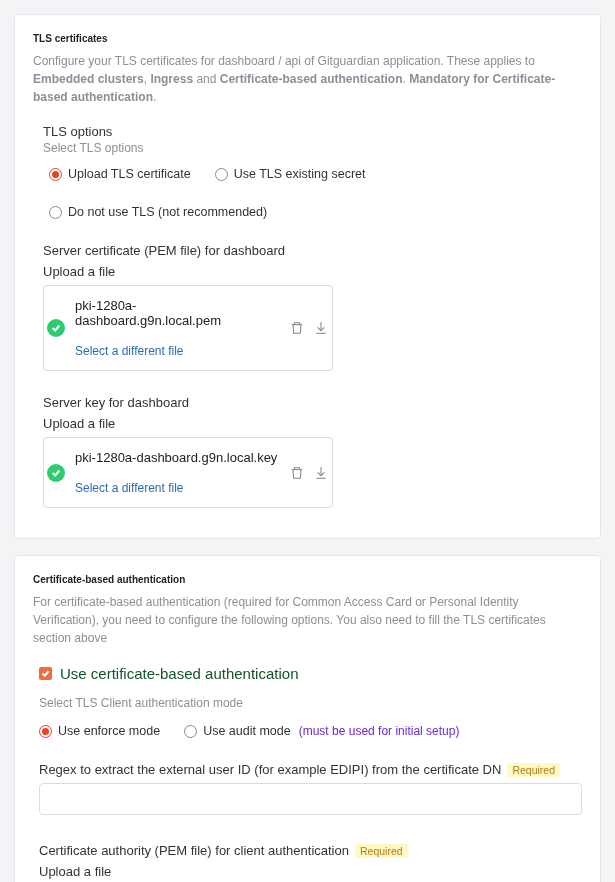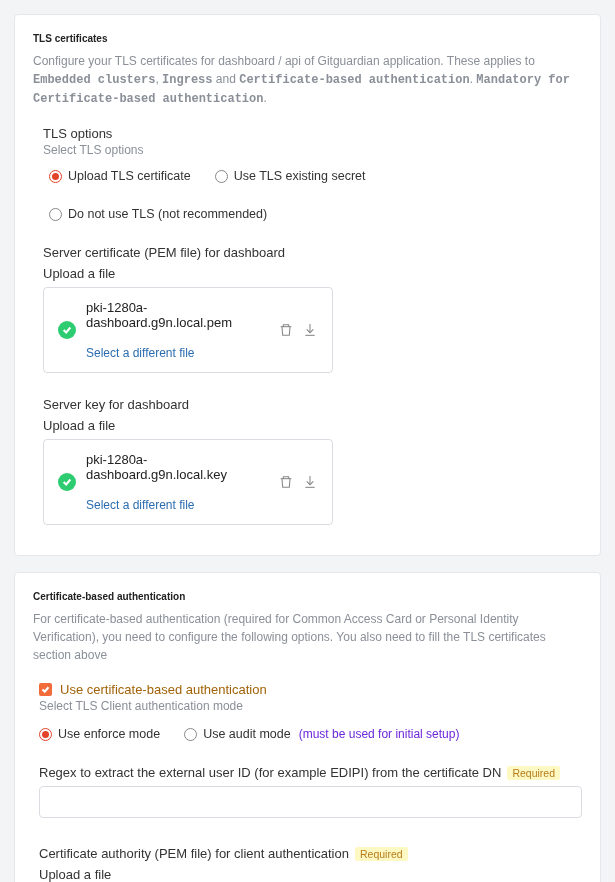--- a/index.html
+++ b/index.html
@@ -23,21 +23,21 @@
     font-weight: 700;
     color: #222;
     margin-bottom: 8px;
   }
   .section-desc {
     color: #8a8f98;
     font-size: 12px;
     line-height: 1.5;
     margin-bottom: 18px;
   }
-  .section-desc b { color: #8a8f98; font-weight: 700; font-family: Liberation Mono, monospace; }
+  .section-desc b { color: #8a8f98; font-weight: 700; }
   .subsection {
     padding-left: 10px;
     margin-top: 6px;
   }
   .sub-title {
     font-size: 13px;
     color: #333;
     margin-bottom: 2px;
   }
   .sub-hint {
@@ -87,21 +87,21 @@
     gap: 6px;
   }
   .upload-label {
     font-size: 13px;
     color: #333;
     margin-bottom: 6px;
   }
   .upload-box {
     border: 1px solid #d9dde1;
     border-radius: 4px;
-    padding: 12px 14px;
+    padding: 12px 3px;
     display: flex;
     align-items: center;
     gap: 10px;
     width: 290px;
     margin-bottom: 24px;
   }
   .check-icon {
     width: 18px; height: 18px;
     background: #2ecc71;
     border-radius: 50%;
@@ -115,22 +115,22 @@
   .file-name { font-size: 13px; color: #222; }
   .file-link { font-size: 12px; color: #2b6cb0; cursor: pointer; margin-top: 16px; }
   .file-actions { display: flex; gap: 8px; align-items: center; }
   .icon-btn {
     width: 16px; height: 16px;
     fill: none; stroke: #888; stroke-width: 1.6;
     cursor: pointer;
   }
   .checkbox-row {
     display: flex; align-items: center; gap: 8px;
-    font-size: 13px; color: #a16207;
-    margin-bottom: 2px;
+    font-size: 15px; color: #14532d;
+    margin-bottom: 14px;
     padding-left: 6px;
   }
   .checkbox {
     width: 13px; height: 13px;
     background: #f26b3a;
     border-radius: 2px;
     display: inline-flex;
     align-items: center;
     justify-content: center;
   }

